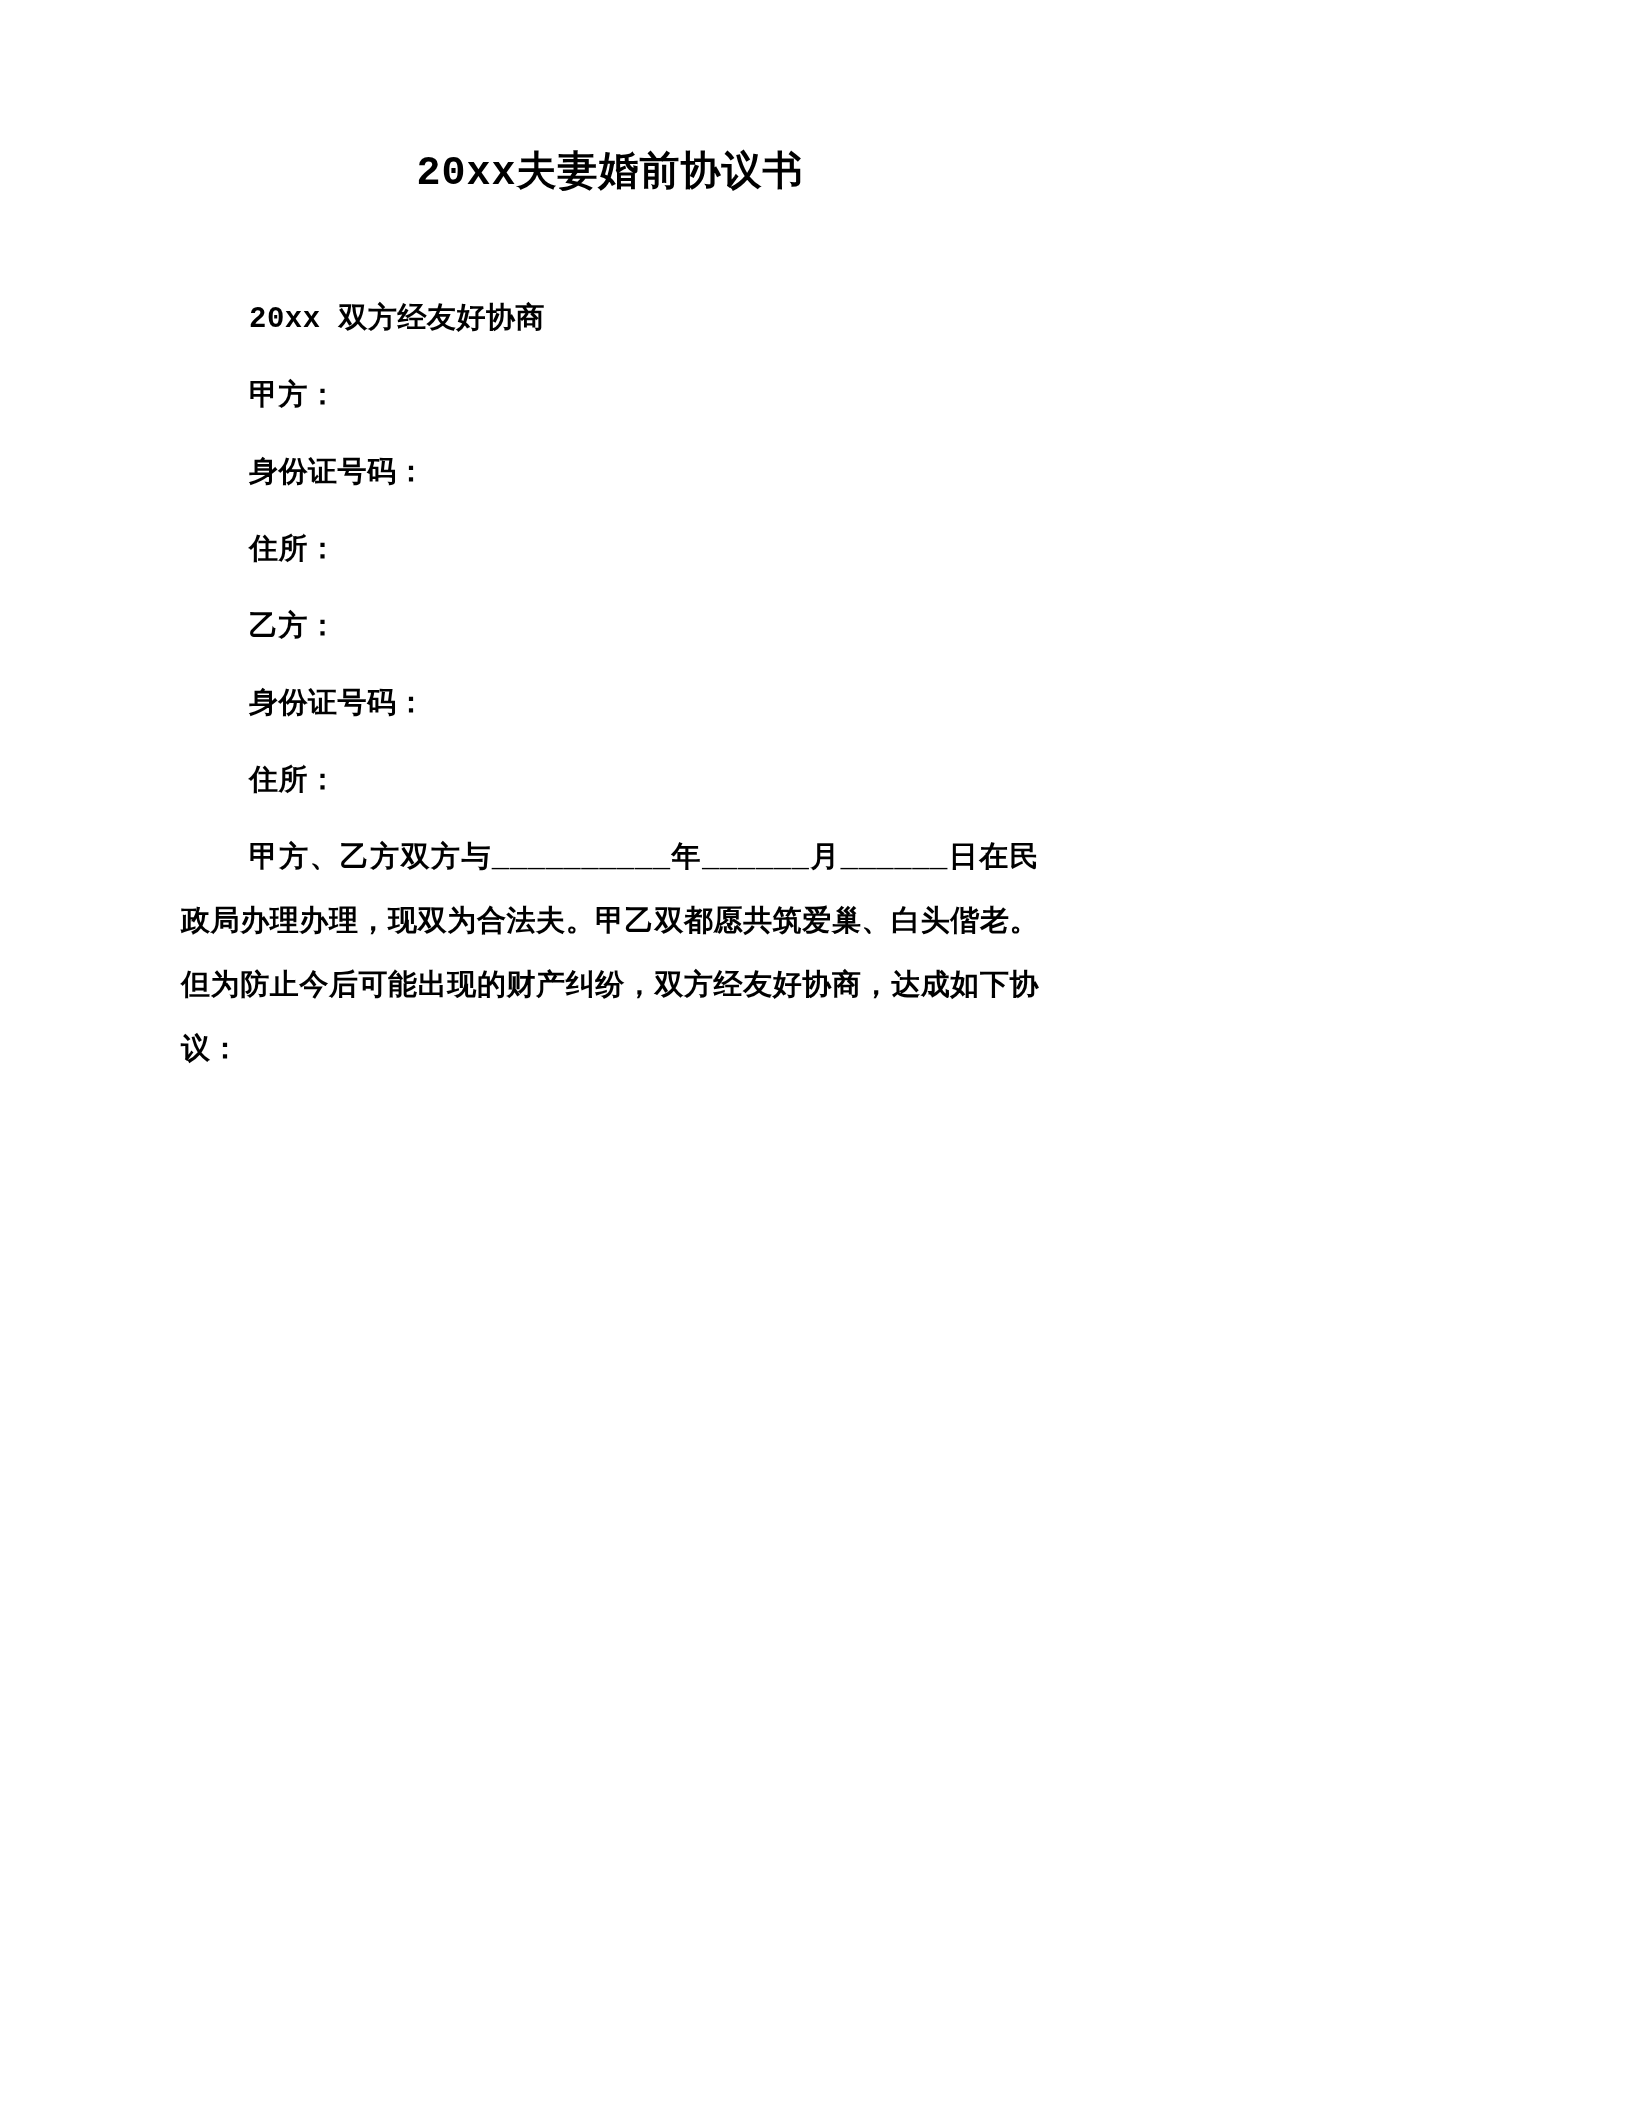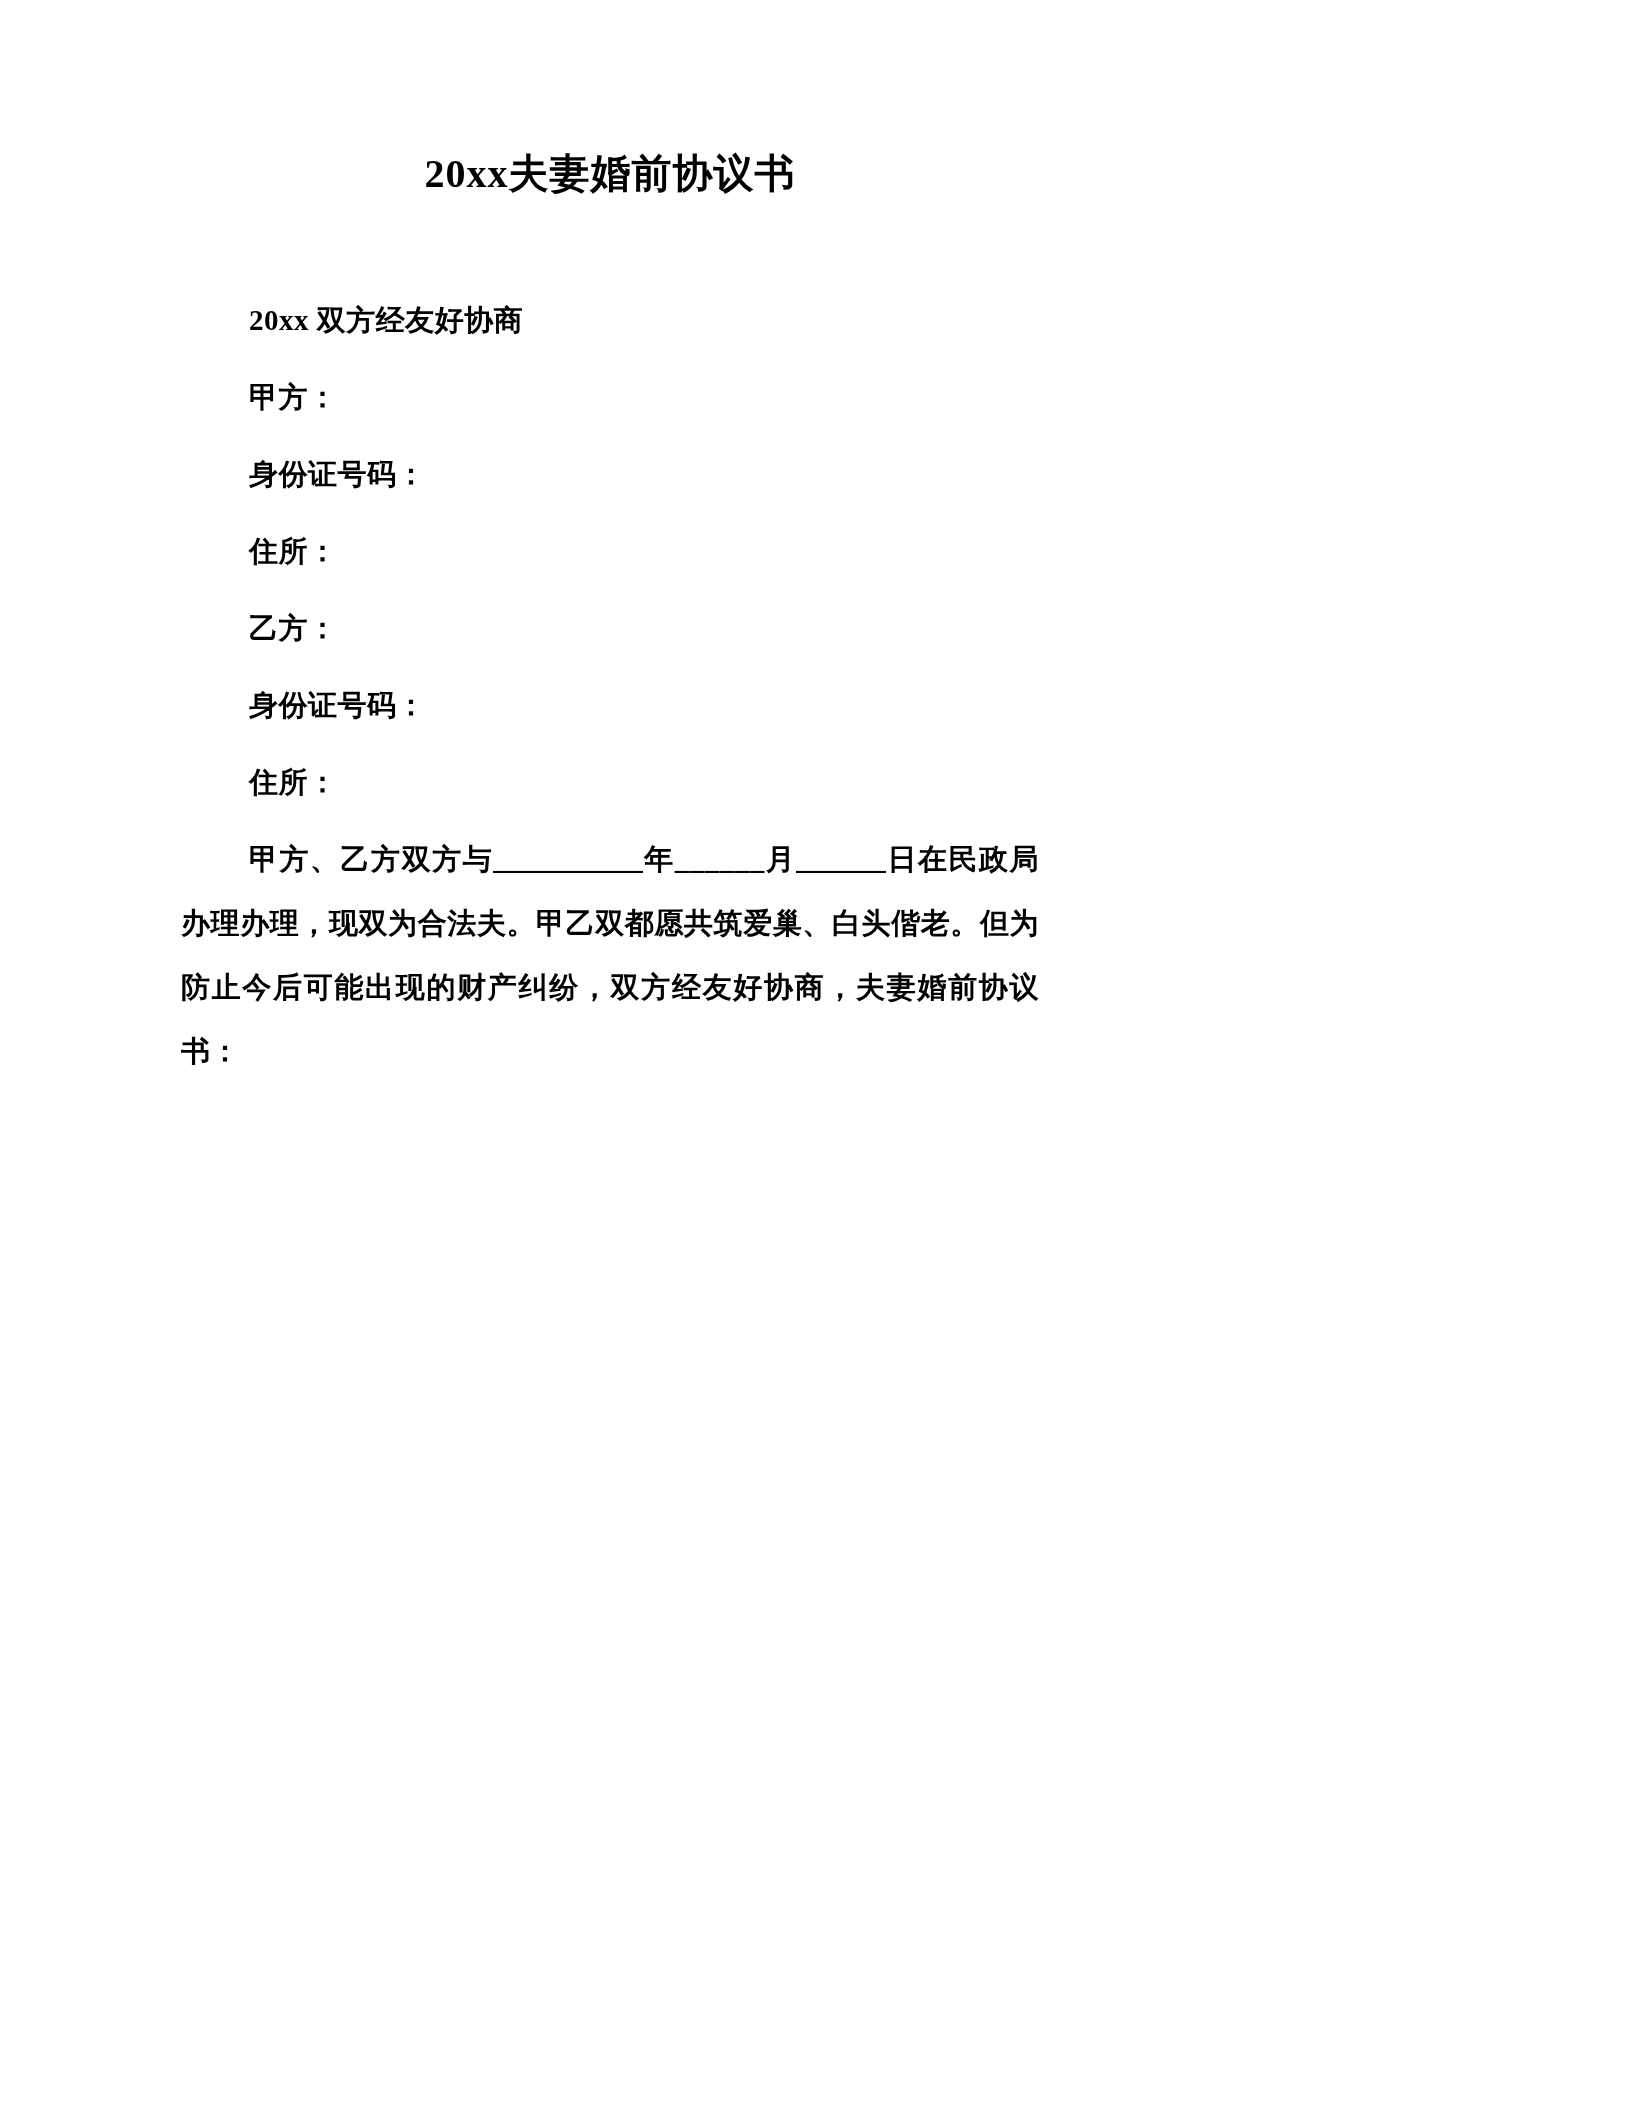--- a/index.html
+++ b/index.html
@@ -7,21 +7,21 @@
     padding: 0;
     background: #ffffff;
   }
   .page {
     position: relative;
     width: 1632px;
     height: 2078px;
     background: #ffffff;
     box-sizing: border-box;
     padding: 150px 14px 0 181px;
-    font-family: Liberation Serif, serif;
+    font-family: Liberation Mono, monospace;
     color: #000000;
     overflow: hidden;
   }
   .content {
     width: 858px;
   }
   .doc-title {
     font-size: 40px;
     font-weight: 700;
     line-height: 48px;
@@ -48,16 +48,16 @@
 
     <h1 class="doc-title">20xx夫妻婚前协议书</h1>
 
     <p class="para">20xx 双方经友好协商</p>
     <p class="para">甲方：</p>
     <p class="para">身份证号码：</p>
     <p class="para">住所：</p>
     <p class="para">乙方：</p>
     <p class="para">身份证号码：</p>
     <p class="para">住所：</p>
-    <p class="para">甲方、乙方双方与__________年______月______日在民政局办理办理，现双为合法夫。甲乙双都愿共筑爱巢、白头偕老。但为防止今后可能出现的财产纠纷，双方经友好协商，夫妻婚前协议书：</p>
+    <p class="para">甲方、乙方双方与__________年______月______日在民政局办理办理，现双为合法夫。甲乙双都愿共筑爱巢、白头偕老。但为防止今后可能出现的财产纠纷，双方经友好协商，达成如下协议：</p>
 
   </div>
 </div>
 
 </body></html>

